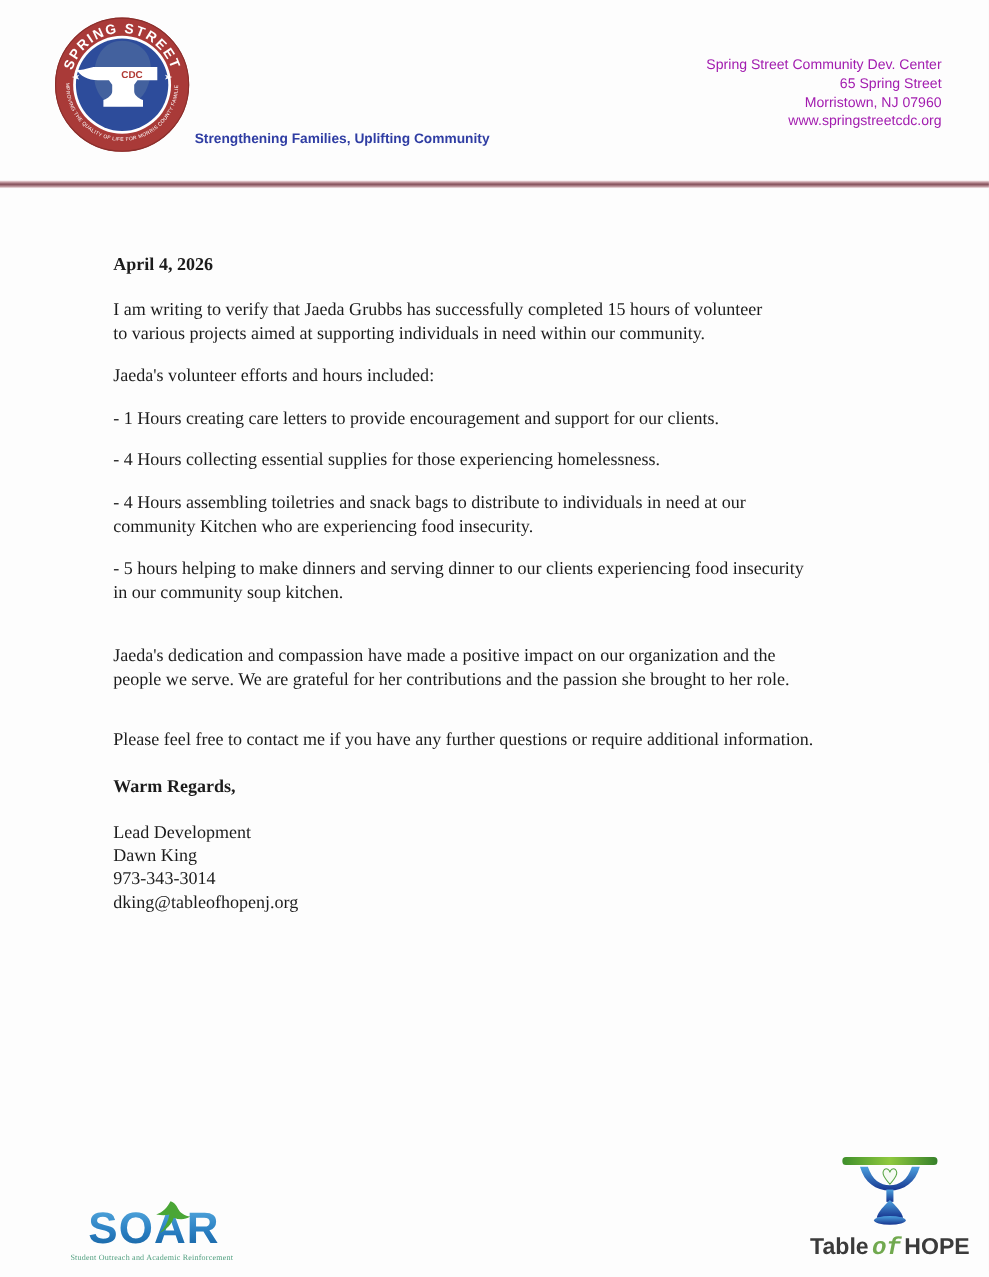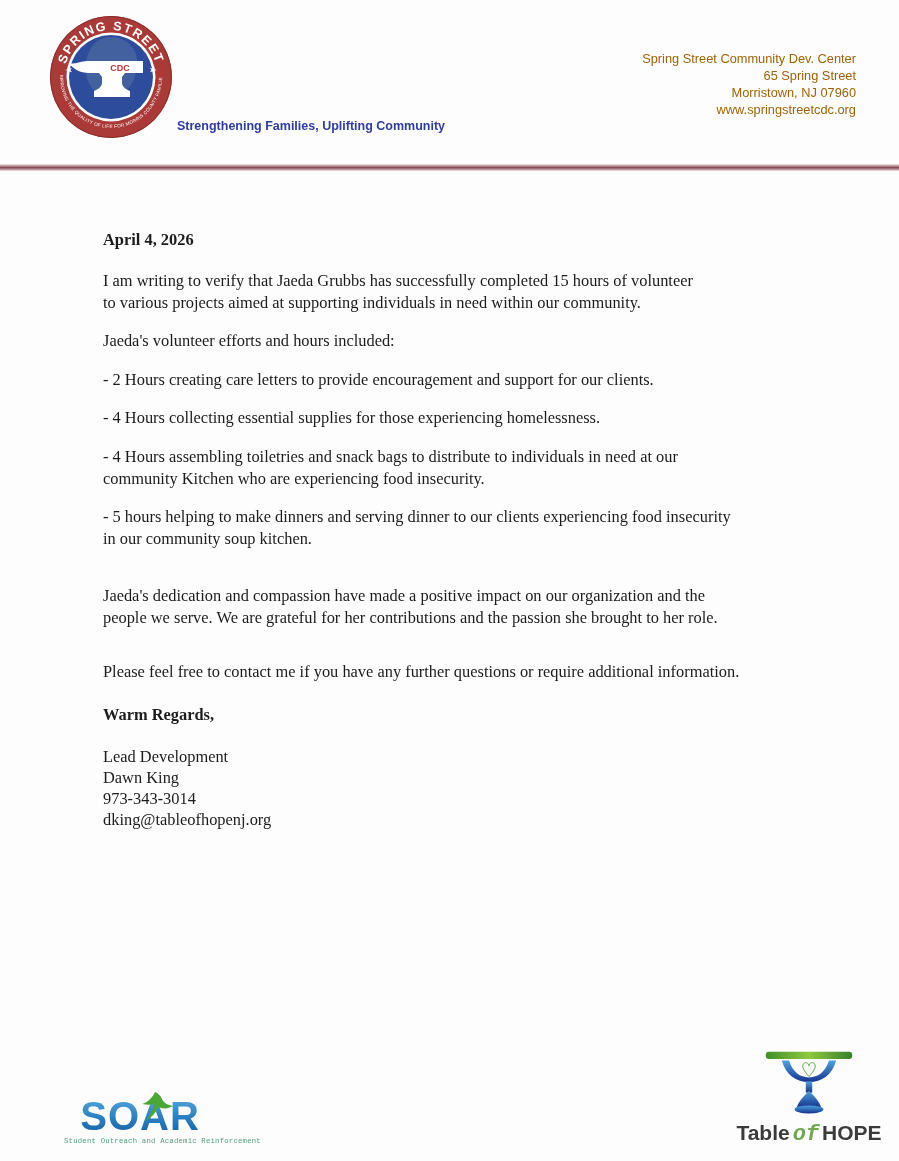--- a/index.html
+++ b/index.html
@@ -11,42 +11,42 @@
   
   .seal{position:absolute;left:49px;top:15px;width:124px;height:124px;}
   .tagline{
     position:absolute;left:177px;top:119px;
     font-family:"Liberation Sans",sans-serif;font-weight:bold;
     font-size:12.5px;color:#2f3da3;white-space:nowrap;
   }
   .address{
     position:absolute;right:43px;top:50px;text-align:right;
     font-family:"Liberation Sans",sans-serif;font-size:12.8px;
-    line-height:17px;color:#a16207;
+    line-height:17px;color:#a21caf;
   }
   .rule{
     position:absolute;left:0;top:164px;width:899px;height:7px;
     background:linear-gradient(to bottom,#f7ecee 0%,#c9a1a7 22%,#84505a 50%,#b58b92 76%,#f7ecee 100%);
   }
   
   .body{
     position:absolute;left:103px;top:229px;width:740px;
     font-size:16.4px;line-height:22px;
   }
   .para{margin:0 0 12px;font-weight:bold;}
   .para .line{white-space:nowrap;}
   .after-date{margin-bottom:19px;}
   .sp1{margin-top:35px;}
   .sp2{margin-top:32px;}
   .closing{margin-top:21px;}
   .sig{margin-top:20px;line-height:21px;}
   
   .soar{position:absolute;left:64px;top:1090px;width:152px;text-align:left;}
   .soar-tag{
-    font-family:Liberation Mono, monospace;font-size:7.3px;
+    font-family:Liberation Serif, serif;font-size:7.3px;
     color:#4f9e7e;letter-spacing:.2px;margin-top:-3px;white-space:nowrap;
   }
   .toh{position:absolute;left:735px;top:1050px;width:148px;text-align:center;}
   .toh-text{
     font-family:"Liberation Sans",sans-serif;font-size:21px;font-weight:bold;
     color:#3b3b3b;margin-top:1px;white-space:nowrap;
   }
   .toh-text .of{
     font-family:Liberation Mono, monospace;font-style:italic;font-weight:600;
     color:#71a94f;font-size:22px;padding:0 3px;
@@ -114,21 +114,21 @@
       <div class="line">to various projects aimed at supporting individuals in need within our community.</div>
     <p></p>
 
     <p class="para">
       </p>
       <div class="line">Jaeda's volunteer efforts and hours included:</div>
     <p></p>
 
     <p class="para">
       </p>
-      <div class="line">- 2 Hours creating care letters to provide encouragement and support for our clients.</div>
+      <div class="line">- 1 Hours creating care letters to provide encouragement and support for our clients.</div>
     <p></p>
 
     <p class="para">
       </p>
       <div class="line">- 4 Hours collecting essential supplies for those experiencing homelessness.</div>
     <p></p>
 
     <p class="para">
       </p>
       <div class="line">- 4 Hours assembling toiletries and snack bags to distribute to individuals in need at our</div>

